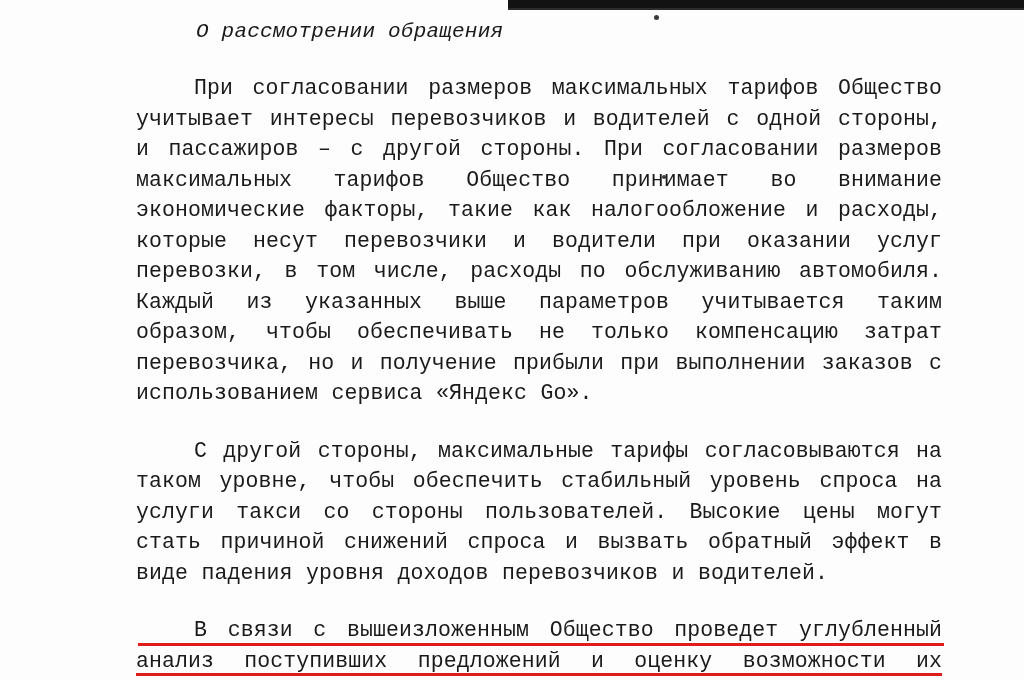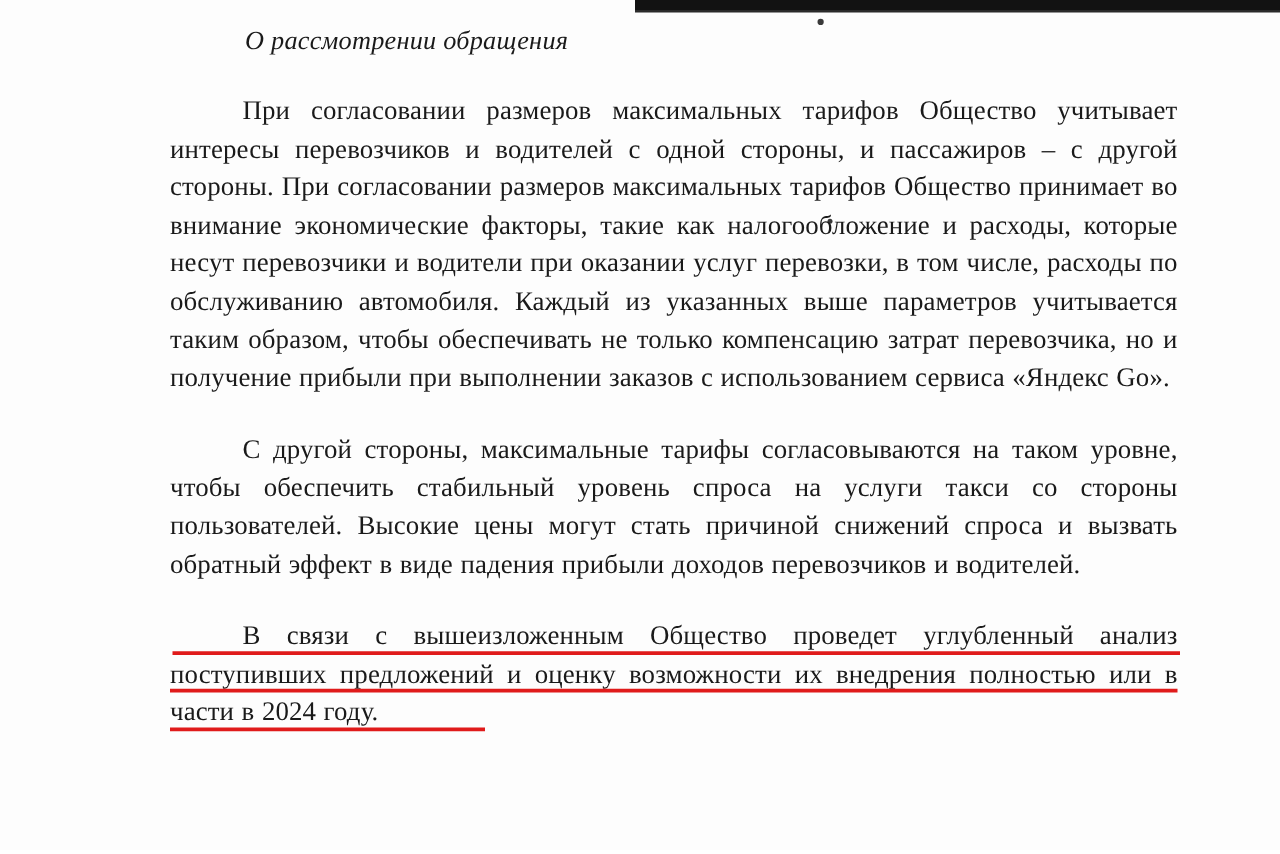--- a/index.html
+++ b/index.html
@@ -13,20 +13,21 @@
     overflow: hidden;
     font-family: "Liberation Serif", serif;
     color: #1a1a1a;
     position: relative;
   }
 
   .page {
     position: absolute;
     inset: 0;
     background: #fdfdfd;
+    font-family: Liberation Mono, monospace;
   }
 
   
   .top-bar {
     position: absolute;
     top: 0;
     left: 508px;
     width: 516px;
     height: 8px;
     background: #121212;
@@ -110,21 +111,21 @@
   <div class="speck speck-a"></div>
   <div class="speck speck-b"></div>
 
   <div class="content">
 
     <div class="subject">О рассмотрении обращения</div>
 
 
     <p class="body-par gap-before">При согласовании размеров максимальных тарифов Общество учитывает интересы перевозчиков и водителей с одной стороны, и пассажиров – с другой стороны. При согласовании размеров максимальных тарифов Общество принимает во внимание экономические факторы, такие как налогообложение и расходы, которые несут перевозчики и водители при оказании услуг перевозки, в том числе, расходы по обслуживанию автомобиля. Каждый из указанных выше параметров учитывается таким образом, чтобы обеспечивать не только компенсацию затрат перевозчика, но и получение прибыли при выполнении заказов с использованием сервиса «Яндекс Go».</p>
 
-    <p class="body-par gap-before">С другой стороны, максимальные тарифы согласовываются на таком уровне, чтобы обеспечить стабильный уровень спроса на услуги такси со стороны пользователей. Высокие цены могут стать причиной снижений спроса и вызвать обратный эффект в виде падения прибыли доходов перевозчиков и водителей.</p>
+    <p class="body-par gap-before">С другой стороны, максимальные тарифы согласовываются на таком уровне, чтобы обеспечить стабильный уровень спроса на услуги такси со стороны пользователей. Высокие цены могут стать причиной снижений спроса и вызвать обратный эффект в виде падения уровня доходов перевозчиков и водителей.</p>
 
     <div class="highlight-par">
       <p class="body-par gap-before">В связи с вышеизложенным Общество проведет углубленный анализ поступивших предложений и оценку возможности их внедрения полностью или в части в 2024 году.</p>
       <div class="underline u1"></div>
       <div class="underline u2"></div>
       <div class="underline u3"></div>
     </div>
 
   </div>
 

